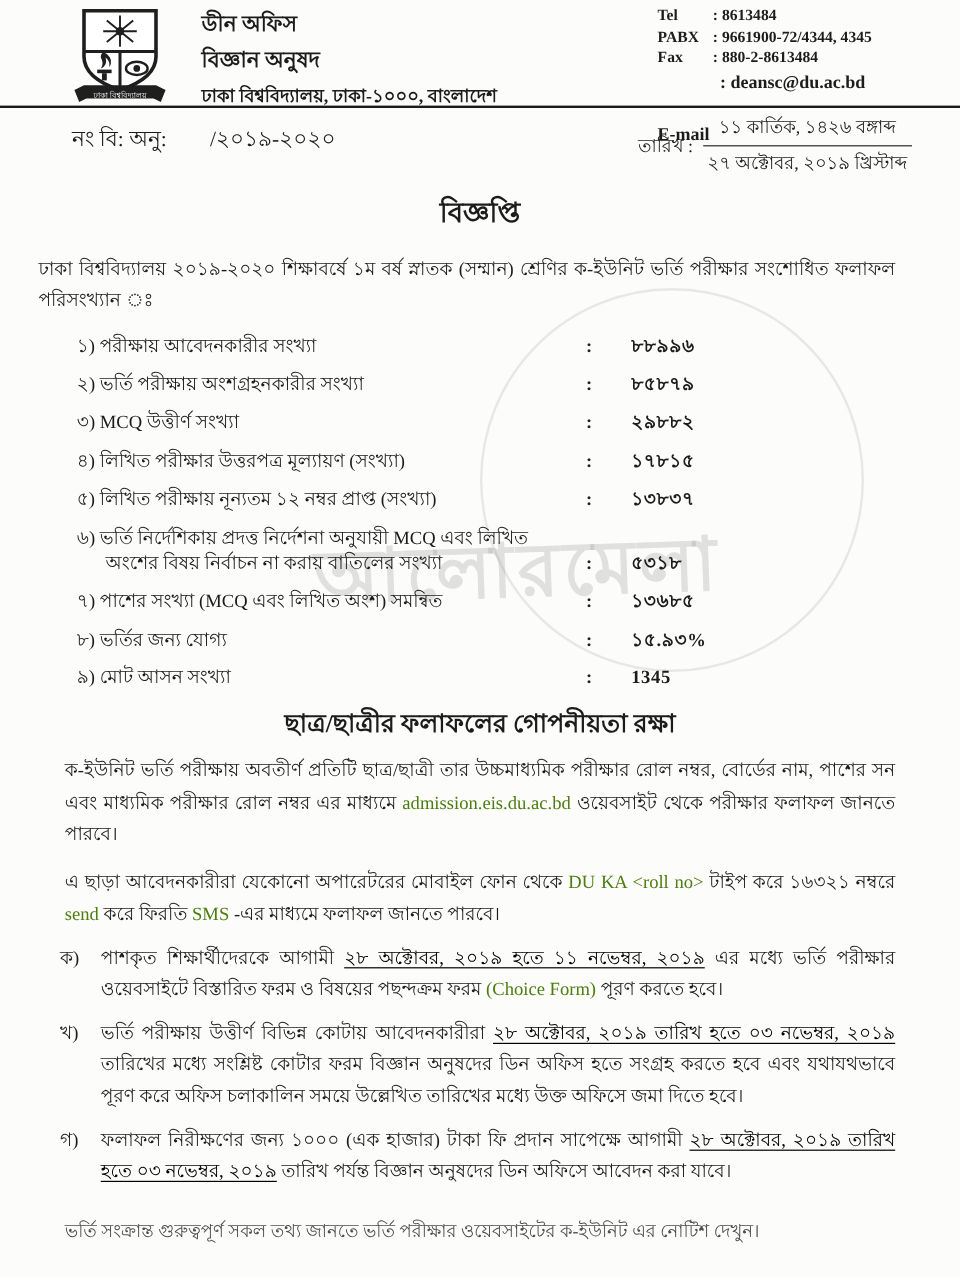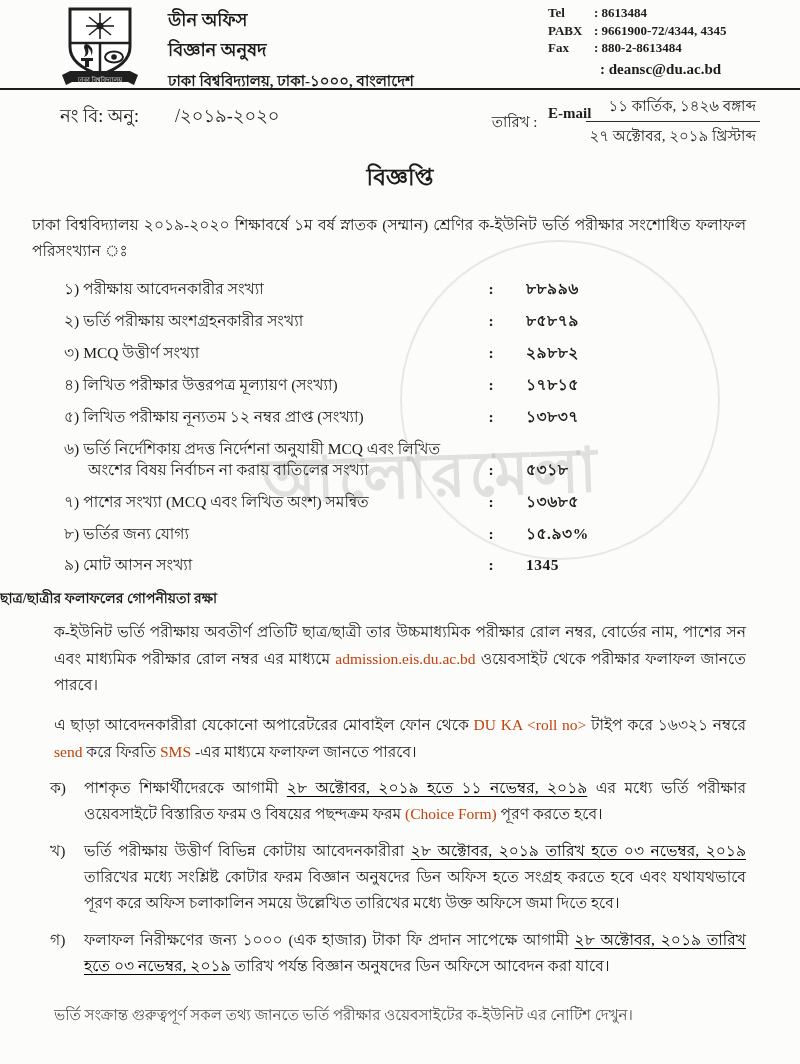--- a/index.html
+++ b/index.html
@@ -26,41 +26,41 @@
   .contact-row .c-label { width: 46px; }
   .contact-row.email { font-size: 15px; margin-top: 2px; }
   .contact-row.email .c-label { width: 52px; margin-top: 44px; }
   .rule { border-top: 2px solid #1b1b1b; width: 800px; position: absolute; top: 88px; left: 0; }
 
   
   .ref-row { display: flex; justify-content: space-between; padding: 6px 40px 0 60px; align-items: flex-start; }
   .ref-no { font-size: 18px; white-space: pre; padding-top: 8px; }
   .date-wrap { display: flex; align-items: center; gap: 8px; }
   .date-label { font-size: 15px; padding-top: 2px; }
-  .date-stack { text-align: right; font-size: 15px; margin-left: 40px; }
+  .date-stack { text-align: center; font-size: 15px; }
   .date-top { border-bottom: 1.5px solid #2a2a2a; padding: 0 4px 2px 4px; }
   .date-bottom { padding: 2px 4px 0 4px; }
 
   
   .doc-title { text-align: center; font-size: 23px; font-weight: bold; margin-top: 10px; }
   .intro { margin: 14px 54px 0 32px; font-size: 15.5px; line-height: 1.65; text-align: justify; }
 
   
   .stats { margin: 16px 60px 0 64px; }
   .stat-row { display: flex; align-items: flex-start; margin-bottom: 11px; font-size: 15.5px; line-height: 1.35; gap: 22px; }
   .stat-row.end { align-items: flex-end; }
   .stat-label { flex: 0 0 392px; padding-left: 24px; text-indent: -24px; }
   .stat-colon { width: 26px; text-align: center; font-weight: bold; }
   .stat-value { font-weight: bold; letter-spacing: 0.5px; }
 
   
-  .sec-heading { font-weight: bold; font-size: 14px; margin-top: 8px; }
+  .sec-heading { text-align: center; font-weight: bold; font-size: 21px; margin-top: 8px; }
   .para { margin: 8px 54px 0 54px; font-size: 15.5px; line-height: 1.7; text-align: justify; }
   .para + .para { margin-top: 14px; }
-  .latin-gray { font-family: "Liberation Serif", serif; color: #c2410c; }
+  .latin-gray { font-family: "Liberation Serif", serif; color: #4d7c0f; }
   .u-date { color: #000000; text-decoration: underline; text-underline-offset: 3px; }
 
   .date-items { margin-top: 10px; }
   .d-item { display: flex; margin: 10px 54px 0 50px; font-size: 15.5px; line-height: 1.7; }
   .d-no { width: 34px; flex: 0 0 34px; }
   .d-text { flex: 1; text-align: justify; }
 
   .footer-note { margin: 24px 54px 0 54px; font-size: 15px; color: #4d4d4d; }
 
   

